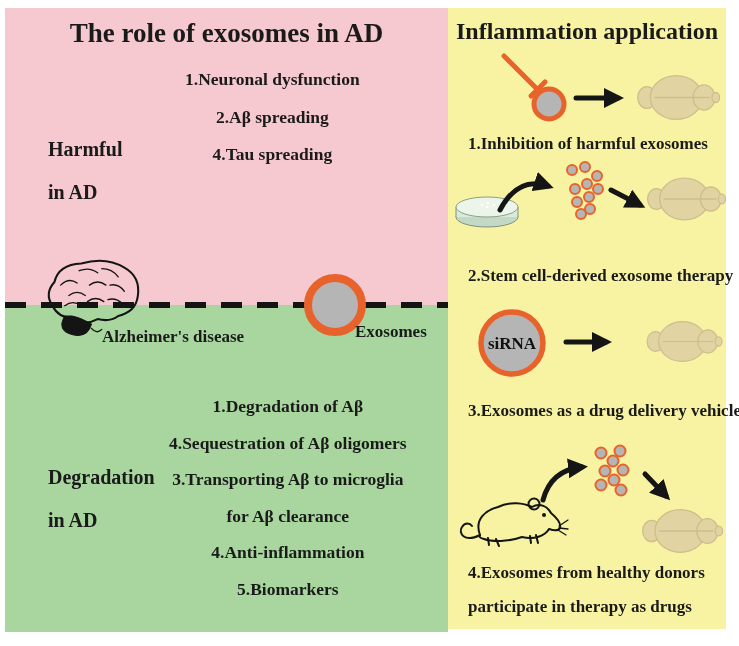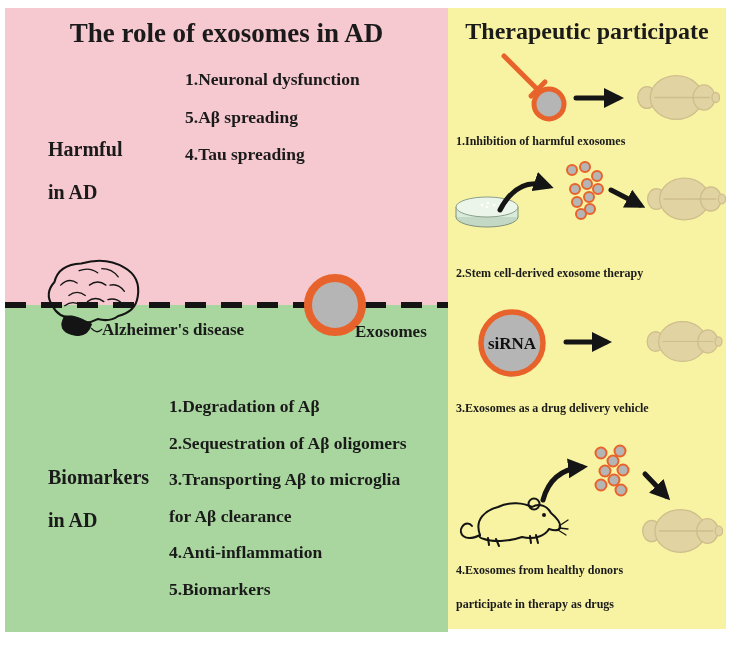--- a/index.html
+++ b/index.html
@@ -14,34 +14,34 @@
   
   .panel-left{position:absolute; left:5px; top:8px; width:443px; height:522px;}
   .half-pink{position:absolute; left:0; top:0; width:100%; height:297px; background:var(--pink);}
   .half-green{position:absolute; left:0; top:297px; width:100%; height:327px; background:var(--green);}
   .divider{position:absolute; left:0; top:294px; width:100%; height:6px; z-index:2;
     background:repeating-linear-gradient(90deg,#141414 0 21px,transparent 21px 36px);}
   .l-title{position:absolute; left:0; top:10px; width:100%; text-align:center; font-size:27px; z-index:1;}
   .side-label{position:absolute; font-size:20px; line-height:43px; z-index:1;}
   .harmful-label{left:43px; top:120px;}
   .beneficial-label{left:43px; top:448px;}
-  .list{position:absolute; font-size:17.5px; z-index:1;}
+  .list{position:absolute; font-size:17.5px; z-index:1;text-align:center;}
   .harmful-list{left:180px; top:53px; line-height:37.5px;}
   .beneficial-list{left:164px; top:380px; line-height:36.5px;}
   .caption{position:absolute; font-size:17px; z-index:3;}
-  .caption-ad{left:97px; top:312px;}
+  .caption-ad{left:97px; top:319px;}
   .caption-exo{left:350px; top:314px;}
   .exosome-big{position:absolute; left:299px; top:266px; width:46px; height:46px;
     border:8px solid var(--orange); border-radius:50%; background:var(--exosome-gray); z-index:3;}
   .brain-side{position:absolute; left:33px; top:246px; z-index:3;}
   
   .panel-right{position:absolute; left:448px; top:8px; width:278px; height:621px; background:var(--yellow);}
   .r-title{position:absolute; left:0; top:10px; width:100%; text-align:center; font-size:24px;}
   .r-art{position:absolute; left:0; top:0; width:278px; height:621px;}
-  .r-label{position:absolute; left:8px; font-size:12px; line-height:1.2; white-space:nowrap;}
+  .r-label{position:absolute; left:20px; font-size:17px; line-height:1.2; white-space:nowrap;}
   .r-label-1{top:126px;} .r-label-2{top:258px;text-align:right;} .r-label-3{top:393px;}
   .r-label-4a{top:555px;} .r-label-4b{top:589px;}
   
   .brainfill{fill:var(--brain-tan); stroke:#cfbe8c; stroke-width:1.6;}
   .brainline{stroke:#cfbe8c; stroke-width:1.6;}
   .dot{fill:var(--exosome-gray); stroke:var(--orange); stroke-width:2;}
   .inh{stroke:var(--orange); stroke-width:5; stroke-linecap:round; fill:none;}
   .inh-circle{fill:var(--exosome-gray); stroke:var(--orange); stroke-width:5;}
   .arrow{stroke:#151515; stroke-width:5; fill:none; stroke-linecap:round;}
   .sirna-circle{fill:var(--exosome-gray); stroke:var(--orange); stroke-width:5.5;}
@@ -61,21 +61,21 @@
 
     <div class="l-title">The role of exosomes in AD</div>
 
     <div class="side-label harmful-label">
       <div>Harmful</div>
       <div>in AD</div>
     </div>
 
     <div class="list harmful-list">
       <div>1.Neuronal dysfunction</div>
-      <div>5.Aβ spreading</div>
+      <div>2.Aβ spreading</div>
       <div>4.Tau spreading</div>
     </div>
 
     <svg class="brain-side" width="108" height="88" viewBox="0 0 105 85">
       <path class="ink" fill="#ffffff" d="M14,50 Q6,38 16,27 Q20,10 42,9 Q66,2 84,13 Q100,22 97,41 Q95,56 78,60 Q70,66 58,63 Q45,70 34,62 Q20,62 14,50 Z"></path>
       <path class="ink-thin" d="M22,30 Q30,22 38,28"></path>
       <path class="ink-thin" d="M40,16 Q50,12 58,18"></path>
       <path class="ink-thin" d="M62,14 Q72,14 78,22"></path>
       <path class="ink-thin" d="M30,40 Q38,34 46,40"></path>
       <path class="ink-thin" d="M50,30 Q58,24 66,30"></path>
@@ -85,36 +85,36 @@
       <path class="ink-thin" d="M68,44 Q76,42 82,48"></path>
       <path d="M26,60 Q18,74 33,78 Q48,82 52,68 Q42,62 33,60 Z" fill="#141414" stroke="#141414"></path>
       <path class="ink-thin" d="M52,72 Q57,78 62,73"></path>
     </svg>
     <div class="caption caption-ad">Alzheimer's disease</div>
 
     <div class="exosome-big"></div>
     <div class="caption caption-exo">Exosomes</div>
 
     <div class="side-label beneficial-label">
-      <div>Biomarkers</div>
+      <div>Degradation</div>
       <div>in AD</div>
     </div>
 
     <div class="list beneficial-list">
       <div>1.Degradation of Aβ</div>
-      <div>2.Sequestration of Aβ oligomers</div>
+      <div>4.Sequestration of Aβ oligomers</div>
       <div>3.Transporting Aβ to microglia</div>
       <div>for Aβ clearance</div>
       <div>4.Anti-inflammation</div>
       <div>5.Biomarkers</div>
     </div>
   </div>
 
   <div class="panel-right">
-    <div class="r-title">Therapeutic participate</div>
+    <div class="r-title">Inflammation application</div>
 
     <svg class="r-art" viewBox="0 0 278 621">
       <defs>
         <marker id="ah" viewBox="0 0 10 10" refX="7" refY="5" markerWidth="4" markerHeight="4" orient="auto-start-reverse">
           <path d="M0,0 L10,5 L0,10 Z" fill="#151515"></path>
         </marker>
         <symbol id="brainTop" viewBox="0 0 100 56">
           <ellipse class="brainfill" cx="13" cy="28" rx="11" ry="13"></ellipse>
           <ellipse class="brainfill" cx="48" cy="28" rx="31" ry="26"></ellipse>
           <ellipse class="brainfill" cx="81" cy="28" rx="13" ry="15"></ellipse>

